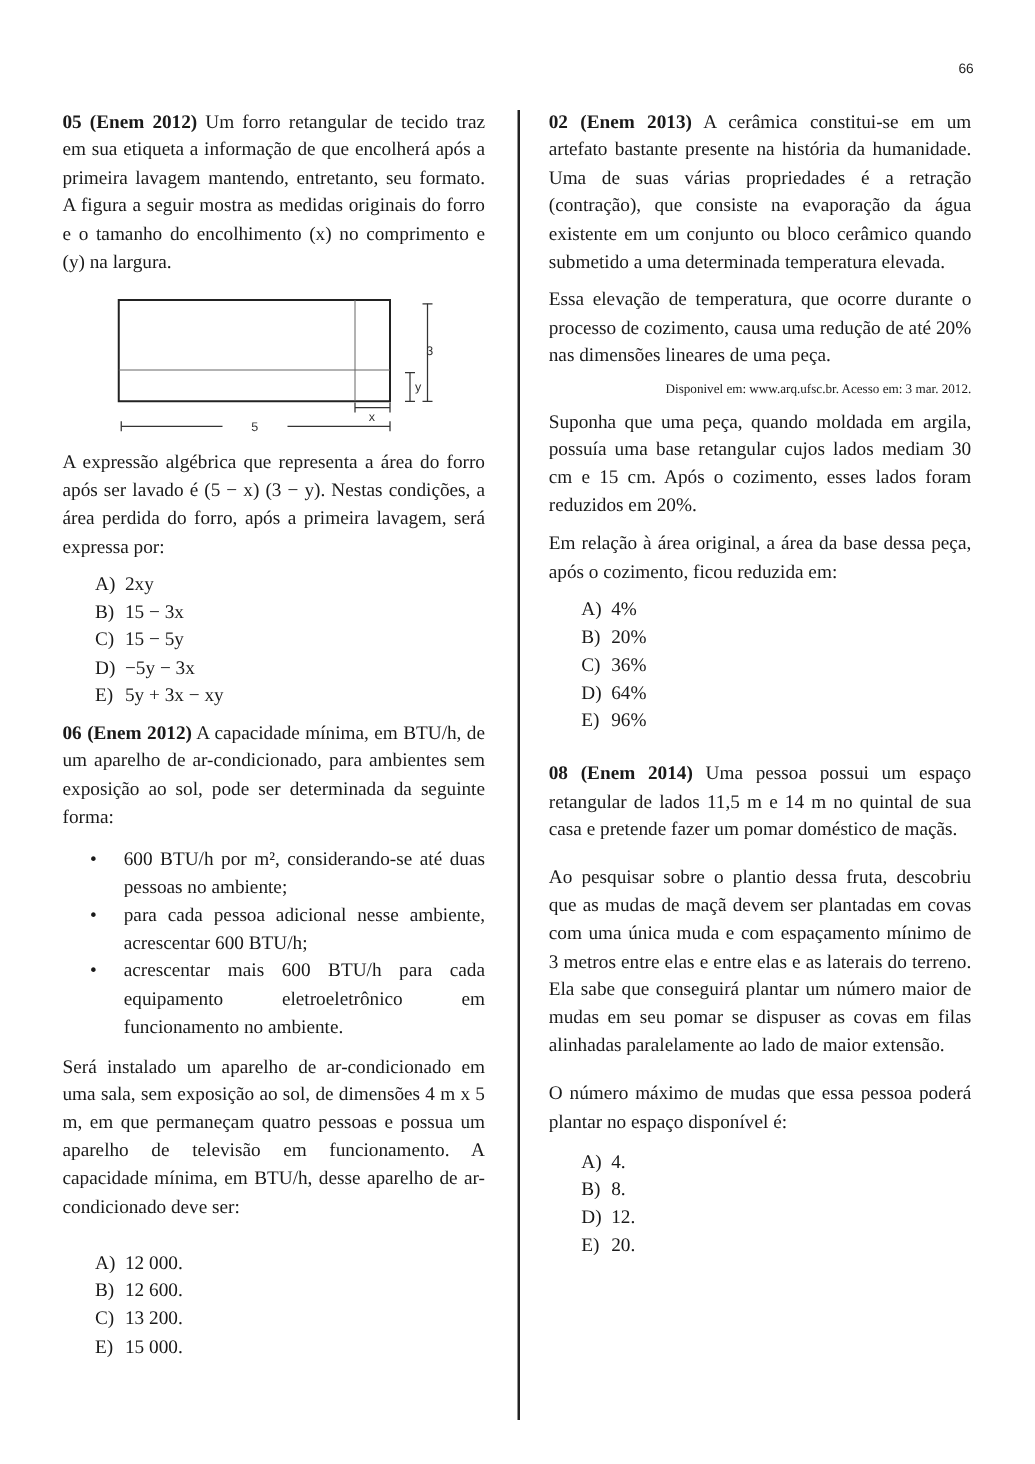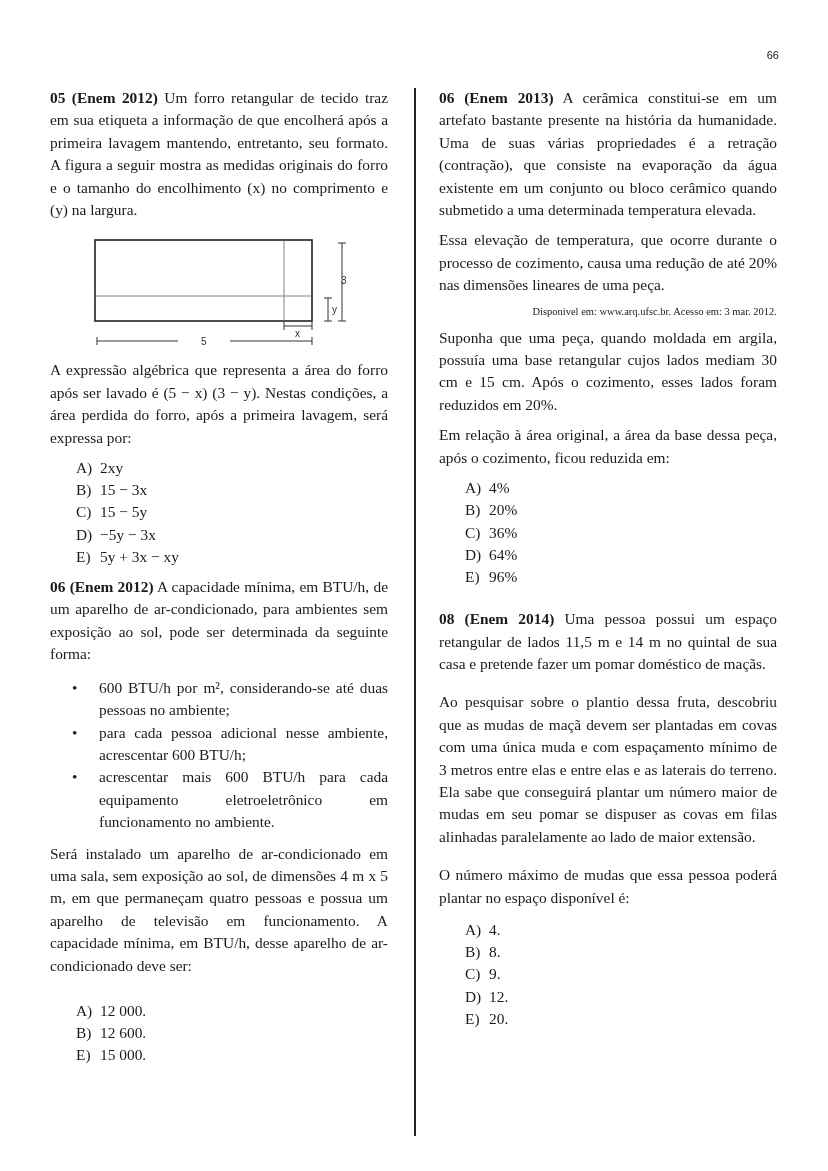--- a/index.html
+++ b/index.html
@@ -74,46 +74,46 @@
     <p><b>06 (Enem 2012)</b> <span>A capacidade mínima, em BTU/h, de um aparelho de ar-condicionado, para ambientes sem exposição ao sol, pode ser determinada da seguinte forma:</span></p>
     <ul class="bullets" style="margin-top:11px">
       <li><span class="dot">•</span><span>600 BTU/h por m², considerando-se até duas pessoas no ambiente;</span></li>
       <li><span class="dot">•</span><span>para cada pessoa adicional nesse ambiente, acrescentar 600 BTU/h;</span></li>
       <li><span class="dot">•</span><span>acrescentar mais 600 BTU/h para cada equipamento eletroeletrônico em funcionamento no ambiente.</span></li>
     </ul>
     <p style="margin-top:9px">Será instalado um aparelho de ar-condicionado em uma sala, sem exposição ao sol, de dimensões 4 m x 5 m, em que permaneçam quatro pessoas e possua um aparelho de televisão em funcionamento. A capacidade mínima, em BTU/h, desse aparelho de ar-condicionado deve ser:</p>
     <ul class="opts" style="margin-top:23px">
       <li><span class="let">A)</span><span>12 000.</span></li>
       <li><span class="let">B)</span><span>12 600.</span></li>
+      <li><span class="let">C)</span><span>13 200.</span></li>
       <li><span class="let">E)</span><span>15 000.</span></li>
     </ul>
   </section>
 </div>
 
 <div class="col col-right">
   <section>
-    <p><b>06 (Enem 2013)</b> <span>A cerâmica constitui-se em um artefato bastante presente na história da humanidade. Uma de suas várias propriedades é a retração (contração), que consiste na evaporação da água existente em um conjunto ou bloco cerâmico quando submetido a uma determinada temperatura elevada.</span></p>
+    <p><b>02 (Enem 2013)</b> <span>A cerâmica constitui-se em um artefato bastante presente na história da humanidade. Uma de suas várias propriedades é a retração (contração), que consiste na evaporação da água existente em um conjunto ou bloco cerâmico quando submetido a uma determinada temperatura elevada.</span></p>
     <p style="margin-top:8px">Essa elevação de temperatura, que ocorre durante o processo de cozimento, causa uma redução de até 20% nas dimensões lineares de uma peça.</p>
     <p class="source" style="margin-top:8px">Disponivel em: www.arq.ufsc.br. Acesso em: 3 mar. 2012.</p>
     <p style="margin-top:8px">Suponha que uma peça, quando moldada em argila, possuía uma base retangular cujos lados mediam 30 cm e 15 cm. Após o cozimento, esses lados foram reduzidos em 20%.</p>
     <p style="margin-top:8px">Em relação à área original, a área da base dessa peça, após o cozimento, ficou reduzida em:</p>
     <ul class="opts" style="margin-top:8px">
       <li><span class="let">A)</span><span>4%</span></li>
       <li><span class="let">B)</span><span>20%</span></li>
       <li><span class="let">C)</span><span>36%</span></li>
       <li><span class="let">D)</span><span>64%</span></li>
       <li><span class="let">E)</span><span>96%</span></li>
     </ul>
   </section>
 
   <section style="margin-top:20px">
     <p><b>08 (Enem 2014)</b> <span>Uma pessoa possui um espaço retangular de lados 11,5 m e 14 m no quintal de sua casa e pretende fazer um pomar doméstico de maçãs.</span></p>
     <p style="margin-top:16px">Ao pesquisar sobre o plantio dessa fruta, descobriu que as mudas de maçã devem ser plantadas em covas com uma única muda e com espaçamento mínimo de 3 metros entre elas e entre elas e as laterais do terreno. Ela sabe que conseguirá plantar um número maior de mudas em seu pomar se dispuser as covas em filas alinhadas paralelamente ao lado de maior extensão.</p>
     <p style="margin-top:16px">O número máximo de mudas que essa pessoa poderá plantar no espaço disponível é:</p>
     <ul class="opts" style="margin-top:10px">
       <li><span class="let">A)</span><span>4.</span></li>
       <li><span class="let">B)</span><span>8.</span></li>
-      <li><span class="let">C)</span><span>9.</span></li>
       <li><span class="let">D)</span><span>12.</span></li>
       <li><span class="let">E)</span><span>20.</span></li>
     </ul>
   </section>
 </div>
 
 </body></html>

